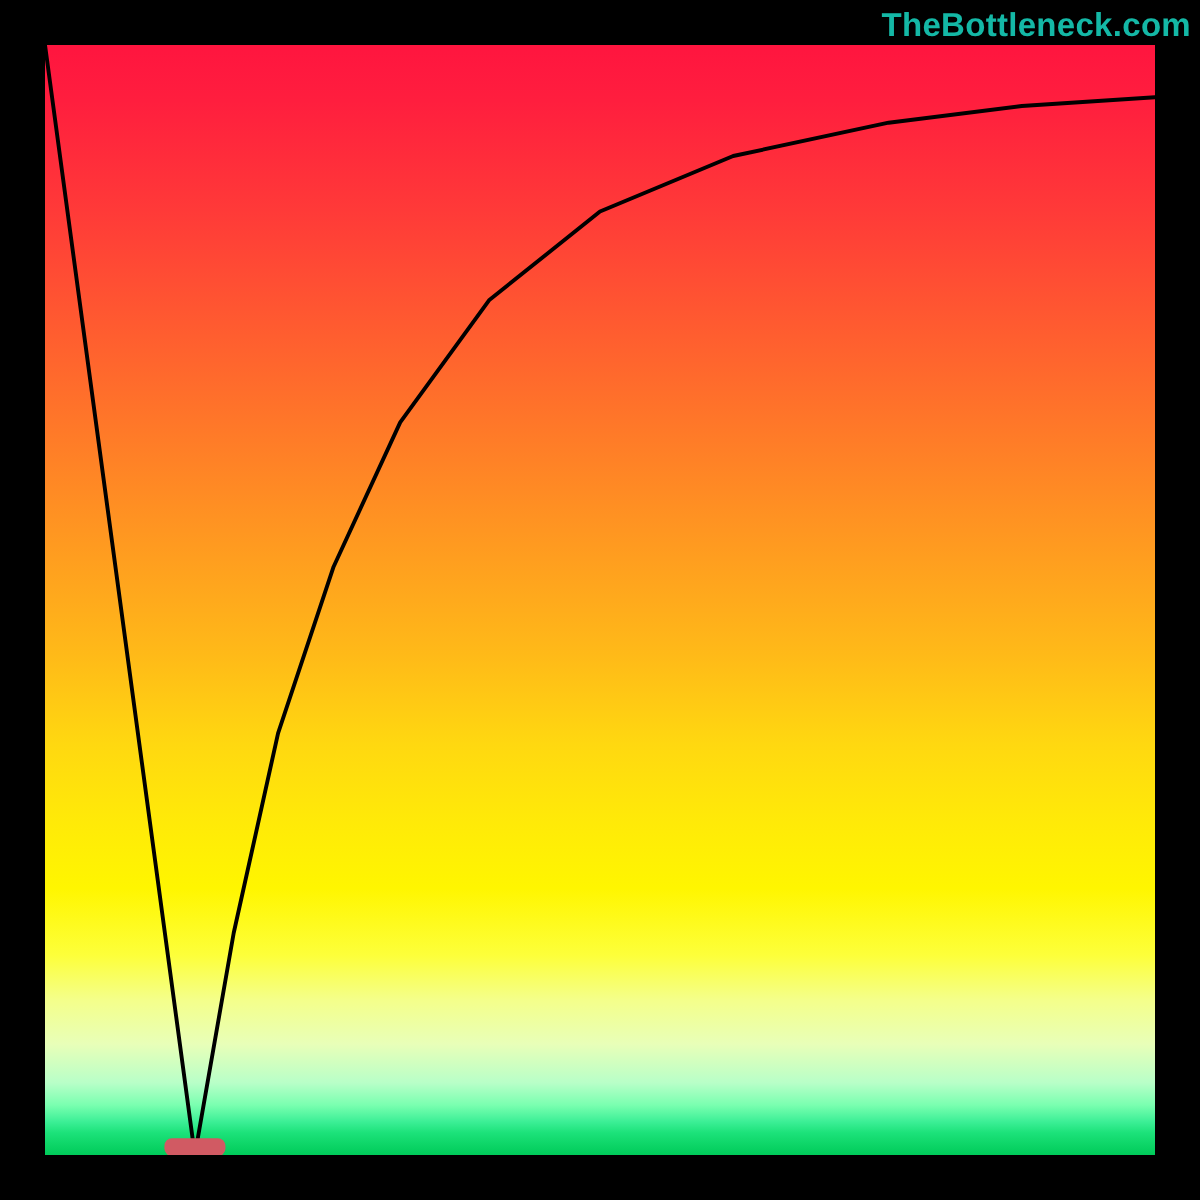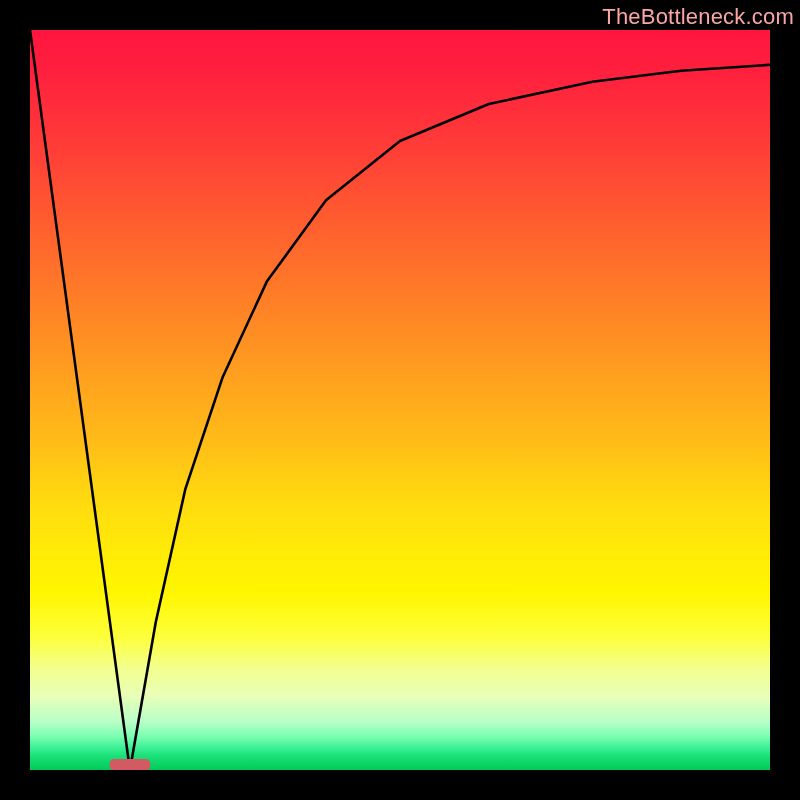--- a/index.html
+++ b/index.html
@@ -52,23 +52,23 @@
     );
   }
   .curves {
     position: absolute;
     inset: 0;
   }
   .watermark {
     position: absolute;
     top: 4px;
     right: 6px;
-    color: #fca5a5;
+    color: #14b8a6;
     font-size: 22px;
-    font-weight: 400;
+    font-weight: 700;
     letter-spacing: 0.2px;
     user-select: none;
   }
 </style>
 </head>
 <body>
 
 <div class="frame">
   <div class="watermark">TheBottleneck.com</div>
   <div class="plot">

